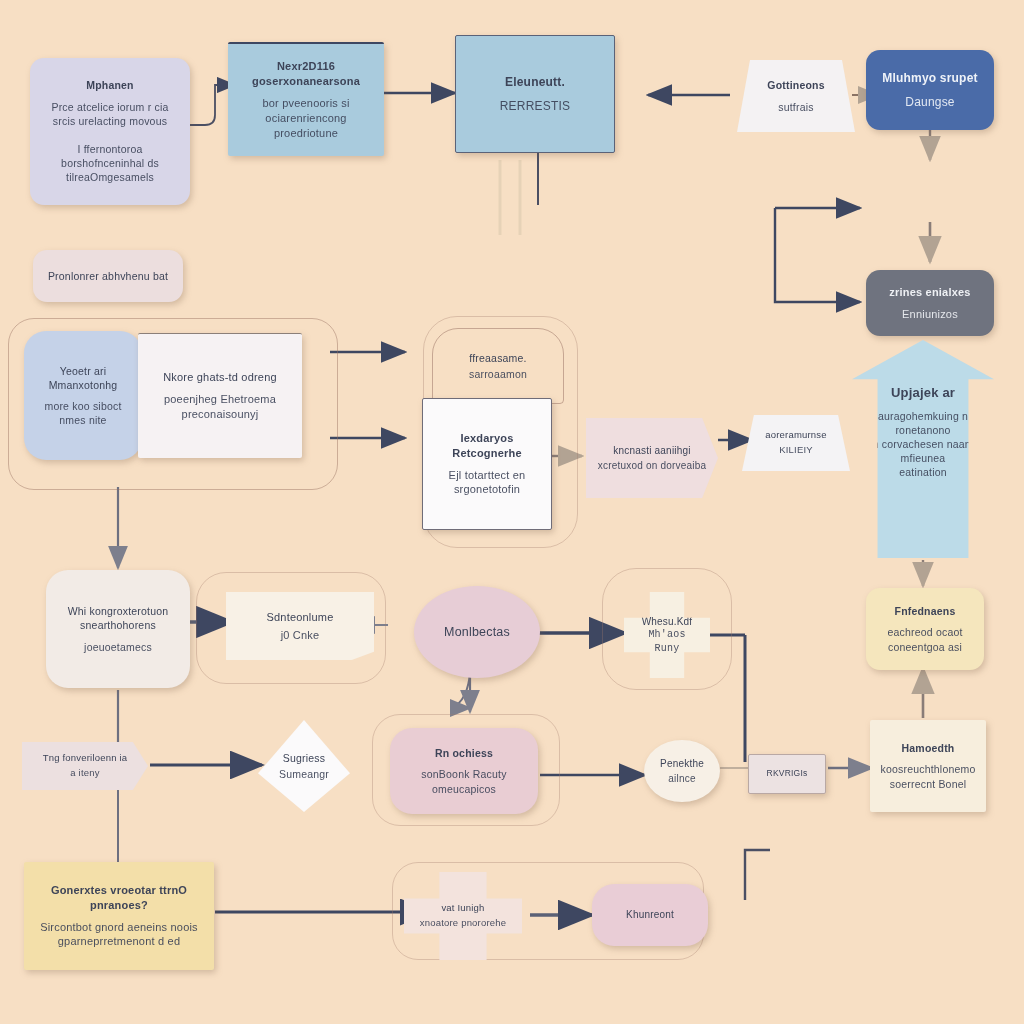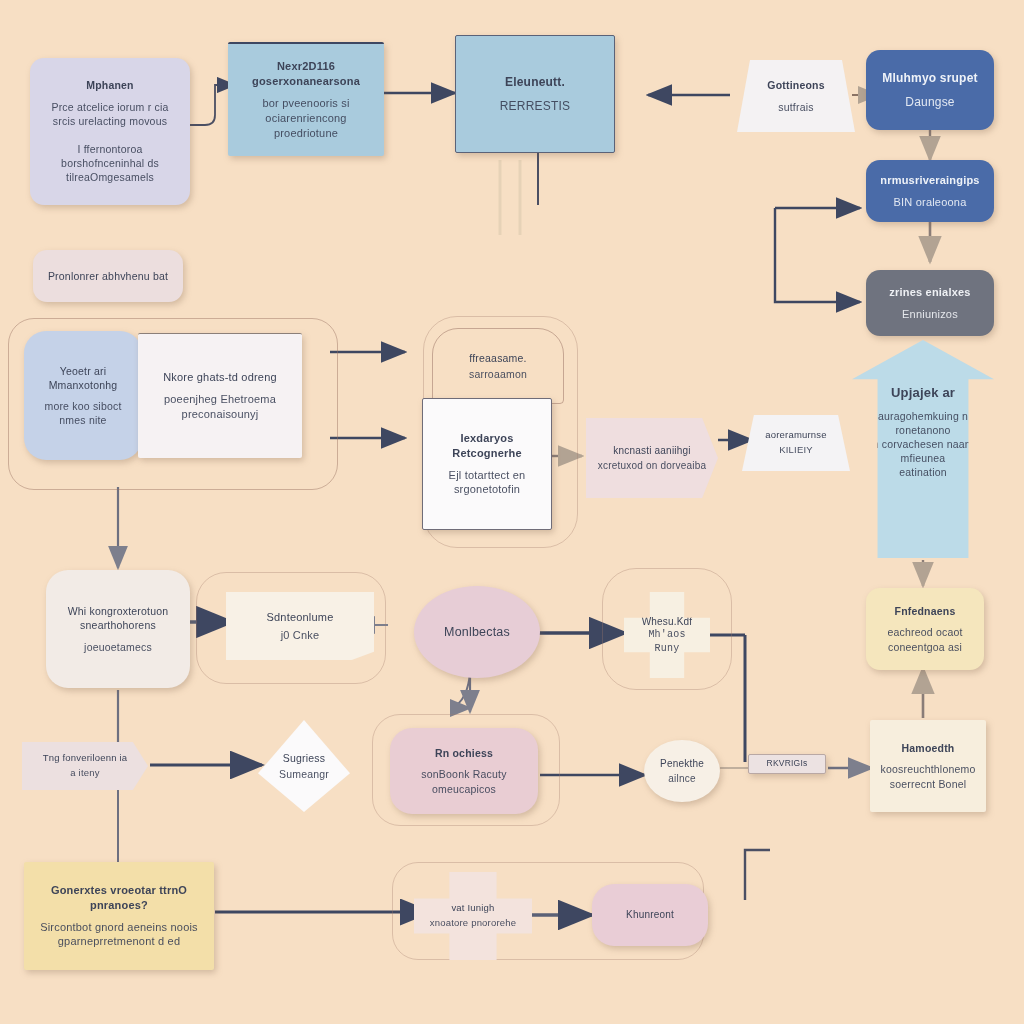--- a/index.html
+++ b/index.html
@@ -160,24 +160,20 @@
   <div class="node trap" style="left:737px;top:60px;width:118px;height:72px;background:#f4f2f3;font-size:10.5px;">
     <div class="ttl">Gottineons</div>
     <div class="sub">sutfrais</div>
   </div>
 
   <div class="node round" style="left:866px;top:50px;width:128px;height:80px;background:#4a6ba8;color:#eef2f8;font-size:12px;">
     <div class="ttl">Mluhmyo srupet</div>
     <div class="sub">Daungse</div>
   </div>
 
-  <div class="node round" style="left:866px;top:160px;width:128px;height:62px;background:#4a6ba8;color:#eef2f8;font-size:11px;">
-    <div class="ttl">nrmusriveraingips</div>
-    <div class="sub">BIN oraleoona</div>
-  </div>
 
   <div class="node round" style="left:866px;top:270px;width:128px;height:66px;background:#6f737f;color:#eef0f4;font-size:11px;">
     <div class="ttl">zrines enialxes</div>
     <div class="sub">Enniunizos</div>
   </div>
 
   <div class="node round" style="left:33px;top:250px;width:150px;height:52px;background:#ecdede;font-size:10.5px;">
     <div class="ttl" style="font-weight:400;">Pronlonrer abhvhenu bat</div>
   </div>
 
@@ -256,35 +252,35 @@
   <div class="node roundbig" style="left:390px;top:728px;width:148px;height:86px;background:#e9cdd3;font-size:10.5px;">
     <div class="ttl">Rn ochiess</div>
     <div class="sub">sonBoonk Racuty omeucapicos</div>
   </div>
 
   <div class="node ellipse" style="left:644px;top:740px;width:76px;height:62px;background:#f7f0e6;font-size:10px;">
     <div class="ttl" style="font-weight:400;">Penekthe</div>
     <div class="sub" style="margin-top:1px;">ailnce</div>
   </div>
 
-  <div class="node rect" style="left:748px;top:754px;width:78px;height:20px;background:#ece2e2;border:1.4px solid #b9a8a4;font-size:8.5px;">
+  <div class="node rect" style="left:748px;top:754px;width:78px;height:40px;background:#ece2e2;border:1.4px solid #b9a8a4;font-size:8.5px;">
     <div class="ttl" style="font-weight:400;">RKVRIGIs</div>
   </div>
 
   <div class="node rect" style="left:870px;top:720px;width:116px;height:92px;background:#f7eedd;font-size:10.5px;">
     <div class="ttl">Hamoedth</div>
     <div class="sub">koosreuchthlonemo soerrecnt Bonel</div>
   </div>
 
   <div class="node rect" style="left:24px;top:862px;width:190px;height:108px;background:#f3dfa9;font-size:11px;">
     <div class="ttl">Gonerxtes vroeotar ttrnO pnranoes?</div>
     <div class="sub">Sircontbot gnord aeneins noois gparneprretmenont d ed</div>
   </div>
 
-  <div class="node cross" style="left:414px;top:872px;width:118px;height:88px;background:#f3e3dd;font-size:9.5px;">
+  <div class="node cross" style="left:404px;top:872px;width:118px;height:88px;background:#f3e3dd;font-size:9.5px;">
     <div class="ttl" style="font-weight:400;">vat Iunigh</div>
     <div class="sub" style="margin-top:2px;">xnoatore pnororehe</div>
   </div>
 
   <div class="node roundbig" style="left:592px;top:884px;width:116px;height:62px;background:#e9cdd6;font-size:10px;">
     <div class="ttl" style="font-weight:400;">Khunreont</div>
   </div>
 
 </div>
 

